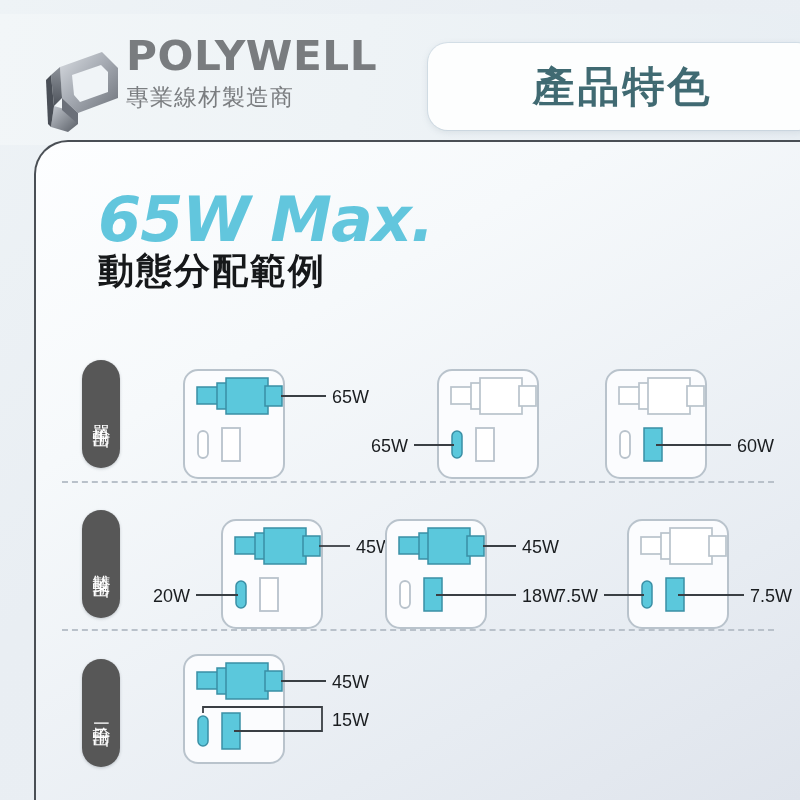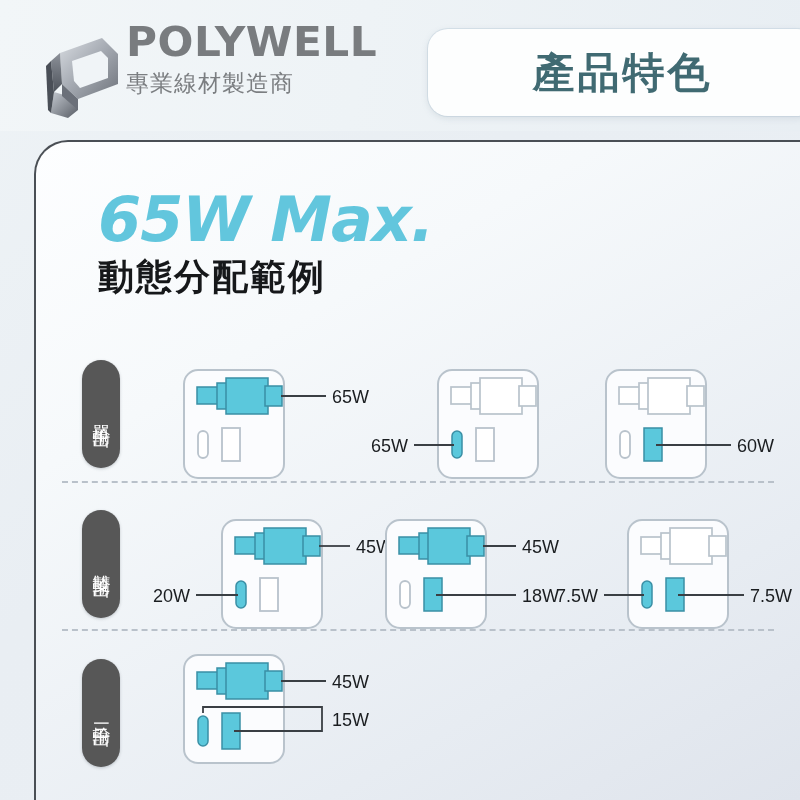--- a/index.html
+++ b/index.html
@@ -9,21 +9,21 @@
     height: 800px;
     font-family: "Liberation Sans", "DejaVu Sans", sans-serif;
     background: linear-gradient(135deg, #eef3f6 0%, #e9eef3 40%, #eaeff4 100%);
     overflow: hidden;
     position: relative;
   }
 
   
   #header {
     position: absolute;
-    left: 0; top: 0;
+    left: 0; top: 14px;
     width: 800px; height: 131px;
     background: linear-gradient(100deg, #f2f6f8 0%, #eef3f6 45%, #e8eef3 100%);
   }
 
   #logo-mark {
     position: absolute;
     left: 38px; top: 30px;
     width: 88px; height: 92px;
   }
 
@@ -96,27 +96,26 @@
     font-size: 62px;
     font-weight: bold;
     font-style: italic;
     color: #62c6dd;
     line-height: 1;
     letter-spacing: -1px;
     font-family: "DejaVu Sans", sans-serif;
   }
 
   #headline-sub {
-    margin-top: 11px;
+    margin-top: 2px;
     font-size: 36px;
     font-weight: bold;
     color: #16181a;
     letter-spacing: 2px;
     line-height: 1;
-    font-family: Liberation Mono, monospace;
   }
 
   
   #legend-diagram {
     position: absolute;
     left: 398px; top: 20px;
     width: 360px; height: 175px;
   }
 
   

